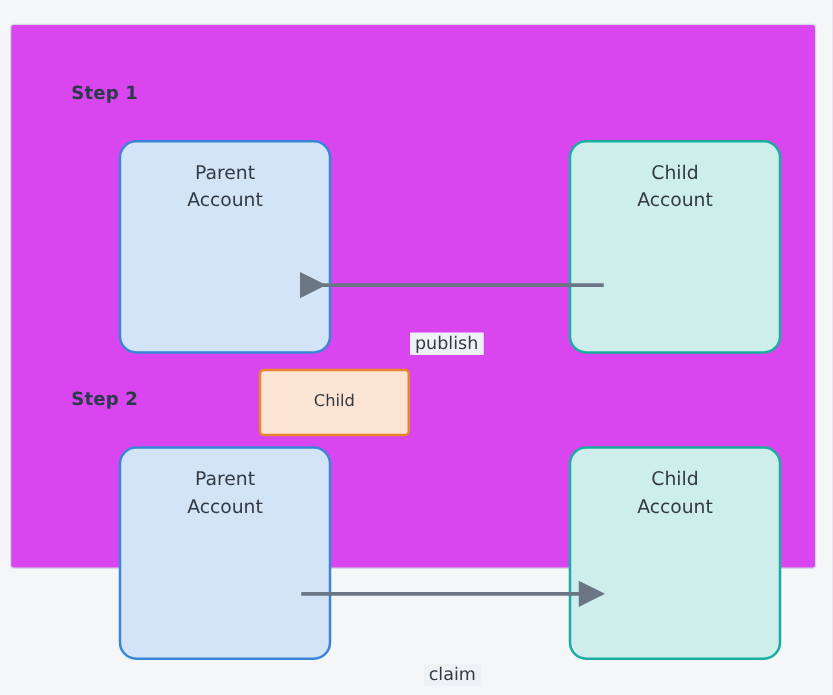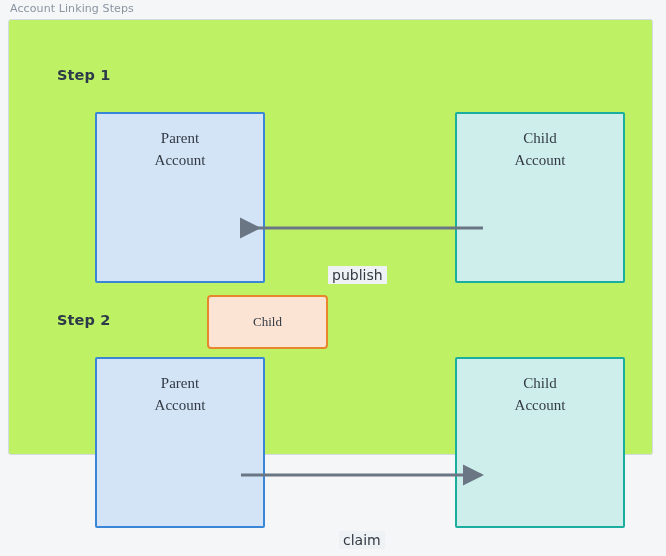--- a/index.html
+++ b/index.html
@@ -34,21 +34,21 @@
     white-space: nowrap;
   }
 
   .diagram-frame {
     position: absolute;
     left: 8px;
     top: 19px;
     width: 645px;
     height: 436px;
     box-sizing: border-box;
-    background: #bef264;
+    background: #d946ef;
     border: 1px solid #d3dae1;
     border-radius: 3px;
   }
 
   
   .step-label {
     position: absolute;
     font-size: 14.5px;
     font-weight: bold;
     color: #2d3a4a;
@@ -57,22 +57,21 @@
   }
   #step1-label { left: 48px; top: 47px; }
   #step2-label { left: 48px; top: 292px; }
 
   
   .account-box {
     position: absolute;
     box-sizing: border-box;
     border-width: 2px;
     border-style: solid;
-    border-radius: 2px;
-    font-family: Liberation Serif, serif;
+    border-radius: 14px;
   }
   .account-box.parent {
     background: #d3e4f7;
     border-color: #3a86d6;
   }
   .account-box.child {
     background: #cdeeeb;
     border-color: #1aae9f;
   }
   .account-title {
@@ -135,21 +134,20 @@
     margin-top: 48px;
   }
   #edge-publish-label { left: 319px; top: 198px; }
   #edge-claim-label   { left: 330px; top: 463px; }
 </style>
 </head>
 <body>
 
 <div id="page">
 
-  <div class="diagram-title">Account Linking Steps</div>
 
   <div class="diagram-frame">
 
     <div class="step-label" id="step1-label">Step 1</div>
 
     <div class="account-box parent" id="parent-box-1">
       <div class="account-title">Parent
 Account</div>
       <div class="node inbox" id="node-inbox">Child</div>
     </div>

